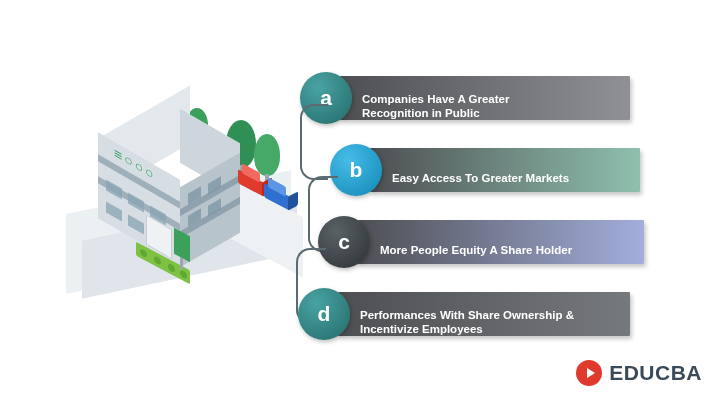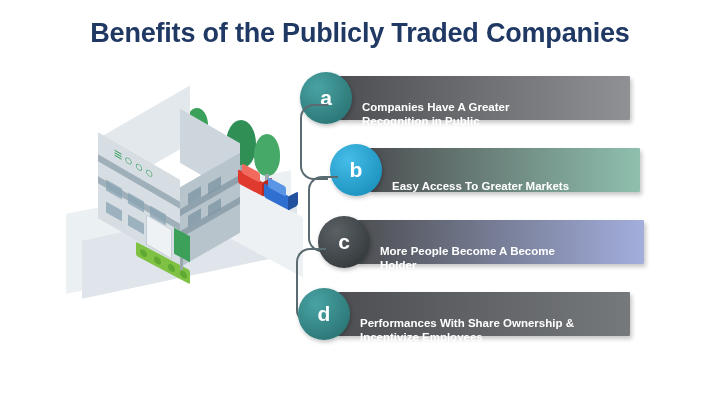--- a/index.html
+++ b/index.html
@@ -218,21 +218,21 @@
     position: absolute;
     left: 40px;
     top: 0;
     height: 44px;
     border-radius: 1px;
     box-shadow: 2px 3px 4px rgba(0,0,0,.22);
   }
   .bar-text {
     position: absolute;
     left: 62px;
-    top: 16px;
+    top: 8px;
     height: 44px;
     display: flex;
     align-items: center;
     color: #ffffff;
     font-size: 11.5px;
     font-weight: bold;
     line-height: 14px;
     width: 200px;
     font-family: "Liberation Sans", sans-serif;
   }
@@ -292,21 +292,20 @@
     color: #3a4a58;
     letter-spacing: .5px;
     font-family: "Liberation Sans", sans-serif;
   }
 </style>
 </head>
 <body>
 
 <div class="slide">
 
-  <div class="title">Benefits of the Publicly Traded Companies</div>
 
   <div class="illus">
     <div class="shadow-ground"></div>
     <div class="road"></div>
     <div class="road2"></div>
 
     <div class="tree" style="left:128px; top:36px;">
       <div class="tree-crown" style="left:0; top:0; width:22px; height:34px; background:#3aa05a;"></div>
       <div class="tree-trunk" style="left:9px; top:32px; width:4px; height:16px;"></div>
     </div>
@@ -376,26 +375,32 @@
   <div class="item" style="left:330px; top:148px;">
     <div class="bar" style="width:270px; background:linear-gradient(to right,#4d4f52,#8fc0ae);"></div>
     <div class="bar-text" style="width:205px;">Easy Access To Greater Markets</div>
     <div class="circle" style="background:radial-gradient(circle at 35% 30%, #45bde8, #1287b5);">b</div>
   </div>
 
   <div class="connector" style="left:308px; top:176px; width:28px; height:72px;"></div>
 
   <div class="item" style="left:318px; top:220px;">
     <div class="bar" style="width:286px; background:linear-gradient(to right,#4d4f52,#a3aedd);"></div>
-    <div class="bar-text" style="width:210px;">More People Become A Become Holder</div>
+    <div class="bar-text" style="width:210px;">More People Equity A Share Holder</div>
     <div class="circle" style="background:radial-gradient(circle at 35% 30%, #5a6165, #2c3133);">c</div>
   </div>
 
   <div class="connector" style="left:296px; top:248px; width:28px; height:72px;"></div>
 
   <div class="item" style="left:298px; top:292px;">
     <div class="bar" style="width:292px; background:linear-gradient(to right,#4d4f52,#76797c);"></div>
     <div class="bar-text" style="width:222px;">Performances With Share Ownership &amp; Incentivize Employees</div>
     <div class="circle" style="background:radial-gradient(circle at 35% 30%, #49a3a3, #246a6a);">d</div>
   </div>
 
+  <div class="brand">
+    <div class="brand-mark">
+      <div class="play"></div>
+    </div>
+    <div class="brand-text">EDUCBA</div>
+  </div>
 
 </div>
 
 </body></html>

